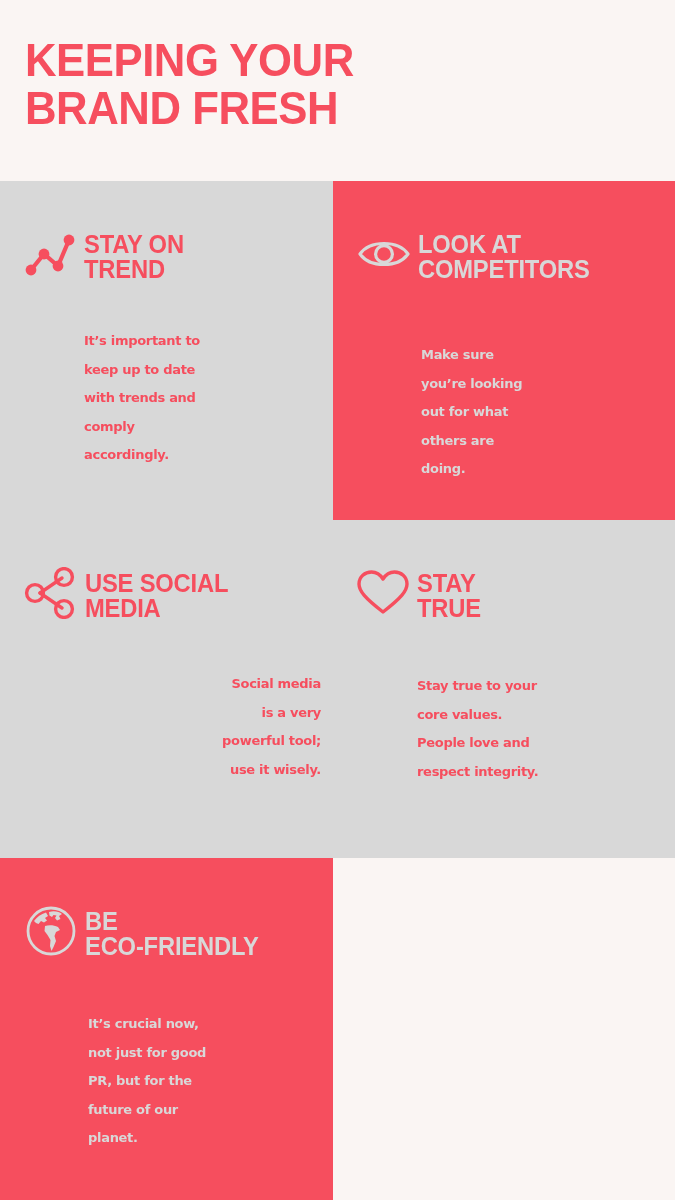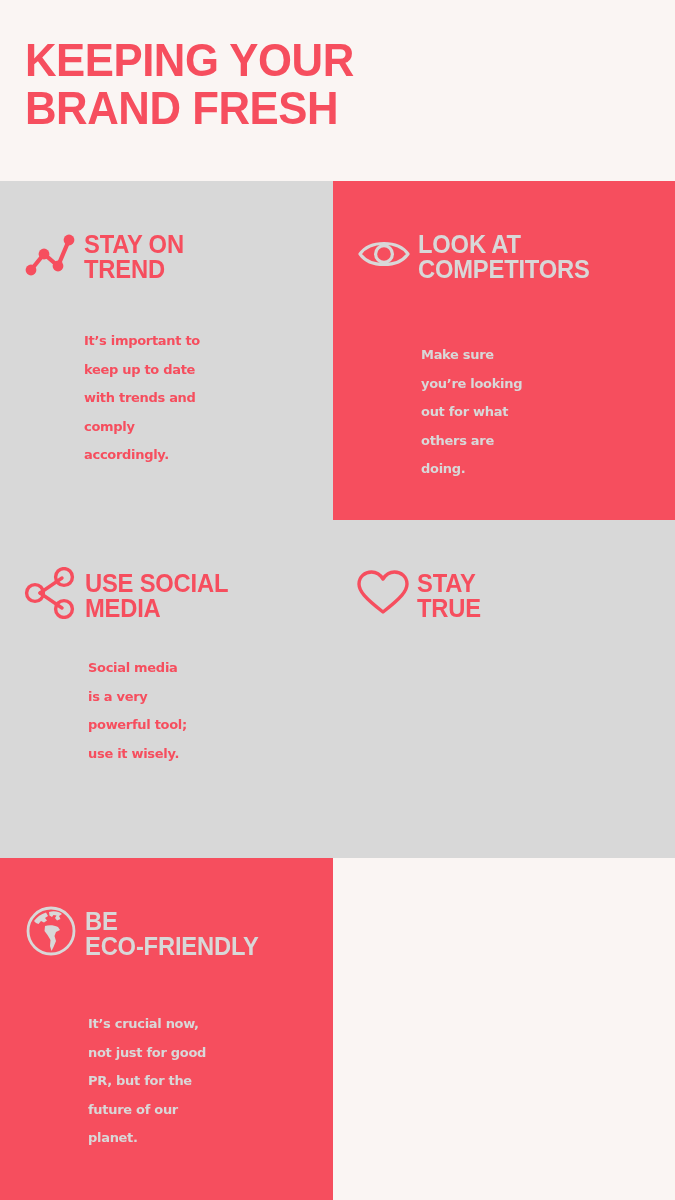--- a/index.html
+++ b/index.html
@@ -77,21 +77,21 @@
     font-size:13px;
     line-height:28.5px;
     letter-spacing:-0.3px;
     white-space:pre-line;
   }
   .col-right .body { left:88px; }
 
   .body.t1 { top:146px; }
   .body.t2 { top:146px;margin-top:14px; }
   .body.t3 { top:150px; }
-  .body.t4 { top:134px; }
+  .body.t4 { top:150px;text-align:right; }
   .body.t5 { top:152px; }
   .body.t6 { top:152px; }
 </style>
 </head>
 <body>
 
 <div id="page">
 
   <div class="header">
     <div class="header-title">KEEPING YOUR
@@ -176,20 +176,24 @@
               <path d="M28 43 C 10 29, 4 22, 4 15 C 4 7.5, 10 3, 16.5 3
                        C 21.5 3, 25.5 6, 28 10
                        C 30.5 6, 34.5 3, 39.5 3
                        C 46 3, 52 7.5, 52 15
                        C 52 22, 46 29, 28 43 Z" fill="none" stroke="#f64e5e" stroke-width="3.4" stroke-linejoin="round"></path>
             </svg>
           </span>
           <span class="heading">STAY
 TRUE</span>
         </div>
+        <div class="body t5">Stay true to your
+core values.
+People love and
+respect integrity.</div>
       </div>
     </div>
 
     <div class="cell red col-right">
       <div class="cell-inner">
         <div class="head-row col-pad">
           <span class="icon-box">
             <svg width="52" height="52" viewBox="0 0 52 52">
               <circle cx="26" cy="26" r="23" fill="none" stroke="#d8d8d8" stroke-width="2.8"></circle>
               <g fill="#d8d8d8">

